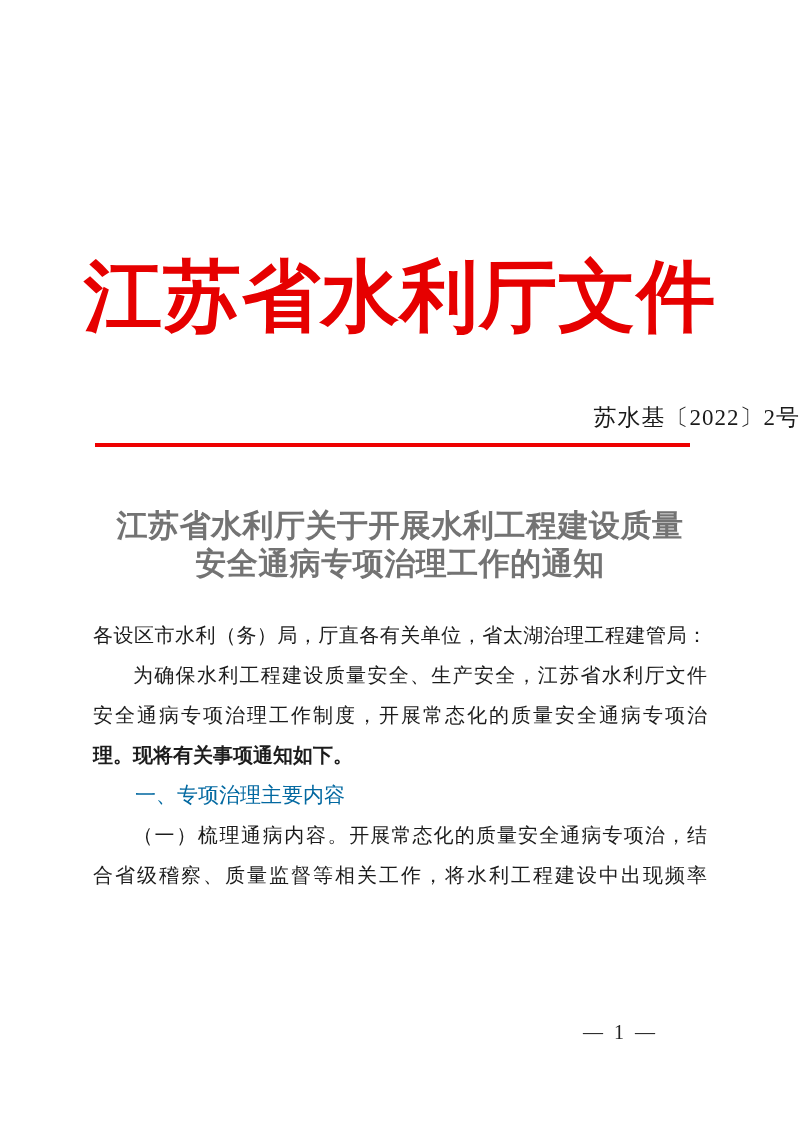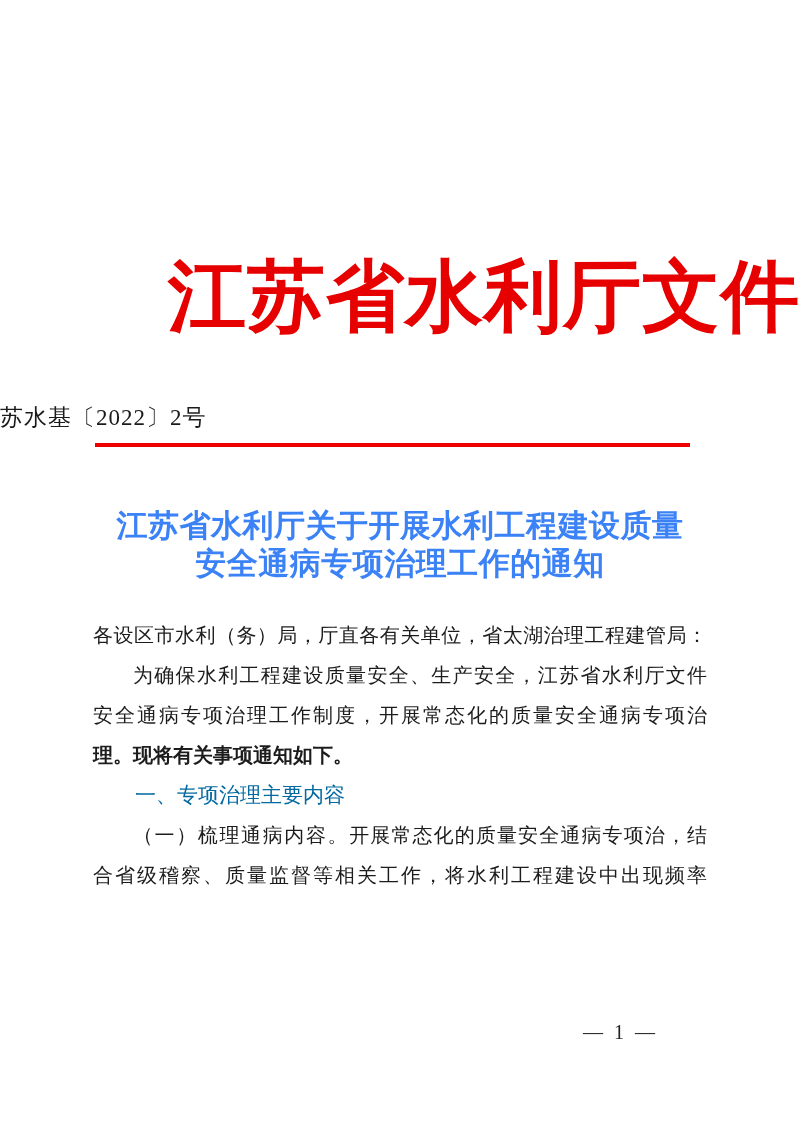--- a/index.html
+++ b/index.html
@@ -11,48 +11,48 @@
     position: relative;
     overflow: hidden;
   }
   .page {
     position: absolute; inset: 0;
     background: #ffffff;
   }
   
   .letterhead {
     position: absolute; top: 243px; left: 0; width: 800px;
-    text-align: right;
+    text-align: center;
     font-size: 78px; line-height: 108px;
     font-weight: 900;
     color: #e60000;
     letter-spacing: 1px;
     white-space: nowrap;
   }
   
   .doc-number {
     position: absolute; top: 402px; left: 0; width: 800px;
-    text-align: left;
+    text-align: right;
     font-size: 23px; line-height: 32px;
     color: #1a1a1a;
     letter-spacing: 1px;
   }
   
   .red-rule {
     position: absolute; top: 443px; left: 95px;
     width: 595px; height: 4px;
     background: #ee0000;
   }
   
   .doc-title {
     position: absolute; top: 507px; left: 93px; width: 614px;
     text-align: center;
     font-size: 31px; line-height: 38px;
     font-weight: bold;
-    color: #3b82f6;
+    color: #737373;
     letter-spacing: 0.5px;
   }
   
   .body-text {
     position: absolute; top: 615px; left: 93px; width: 614px;
     font-size: 20px;
     color: #1c1c1c;
   }
   .line {
     height: 40px; line-height: 40px;

